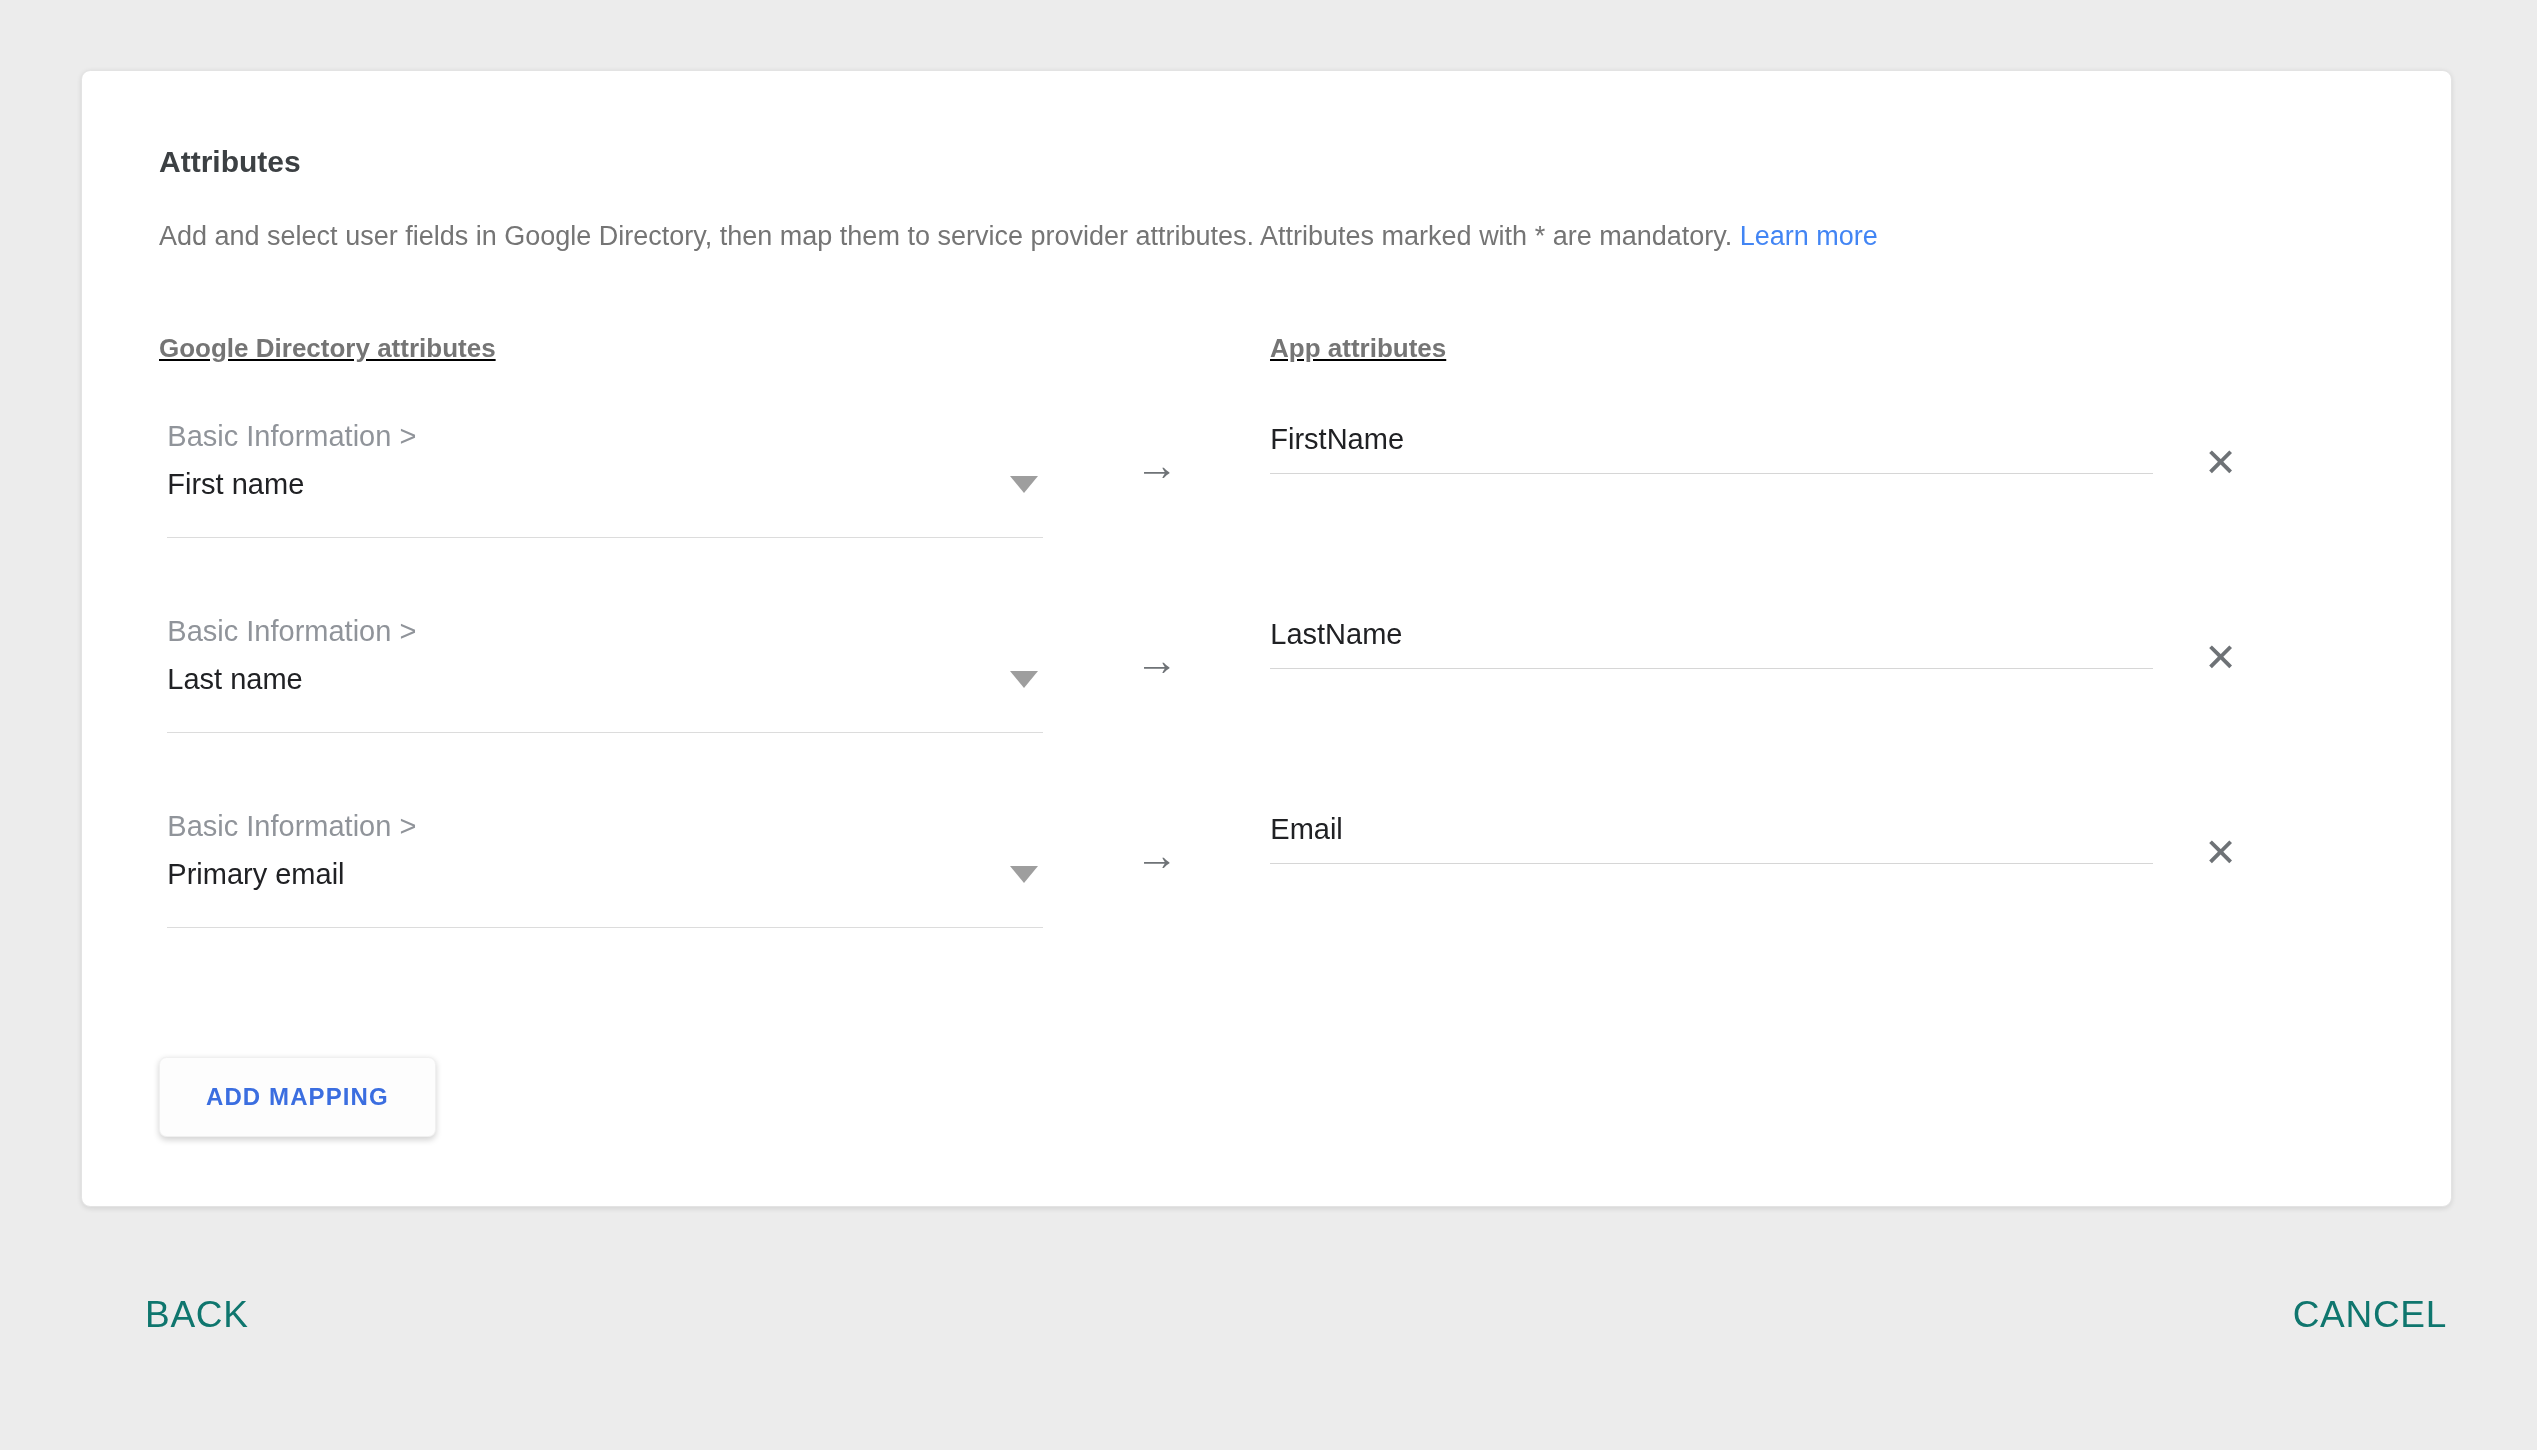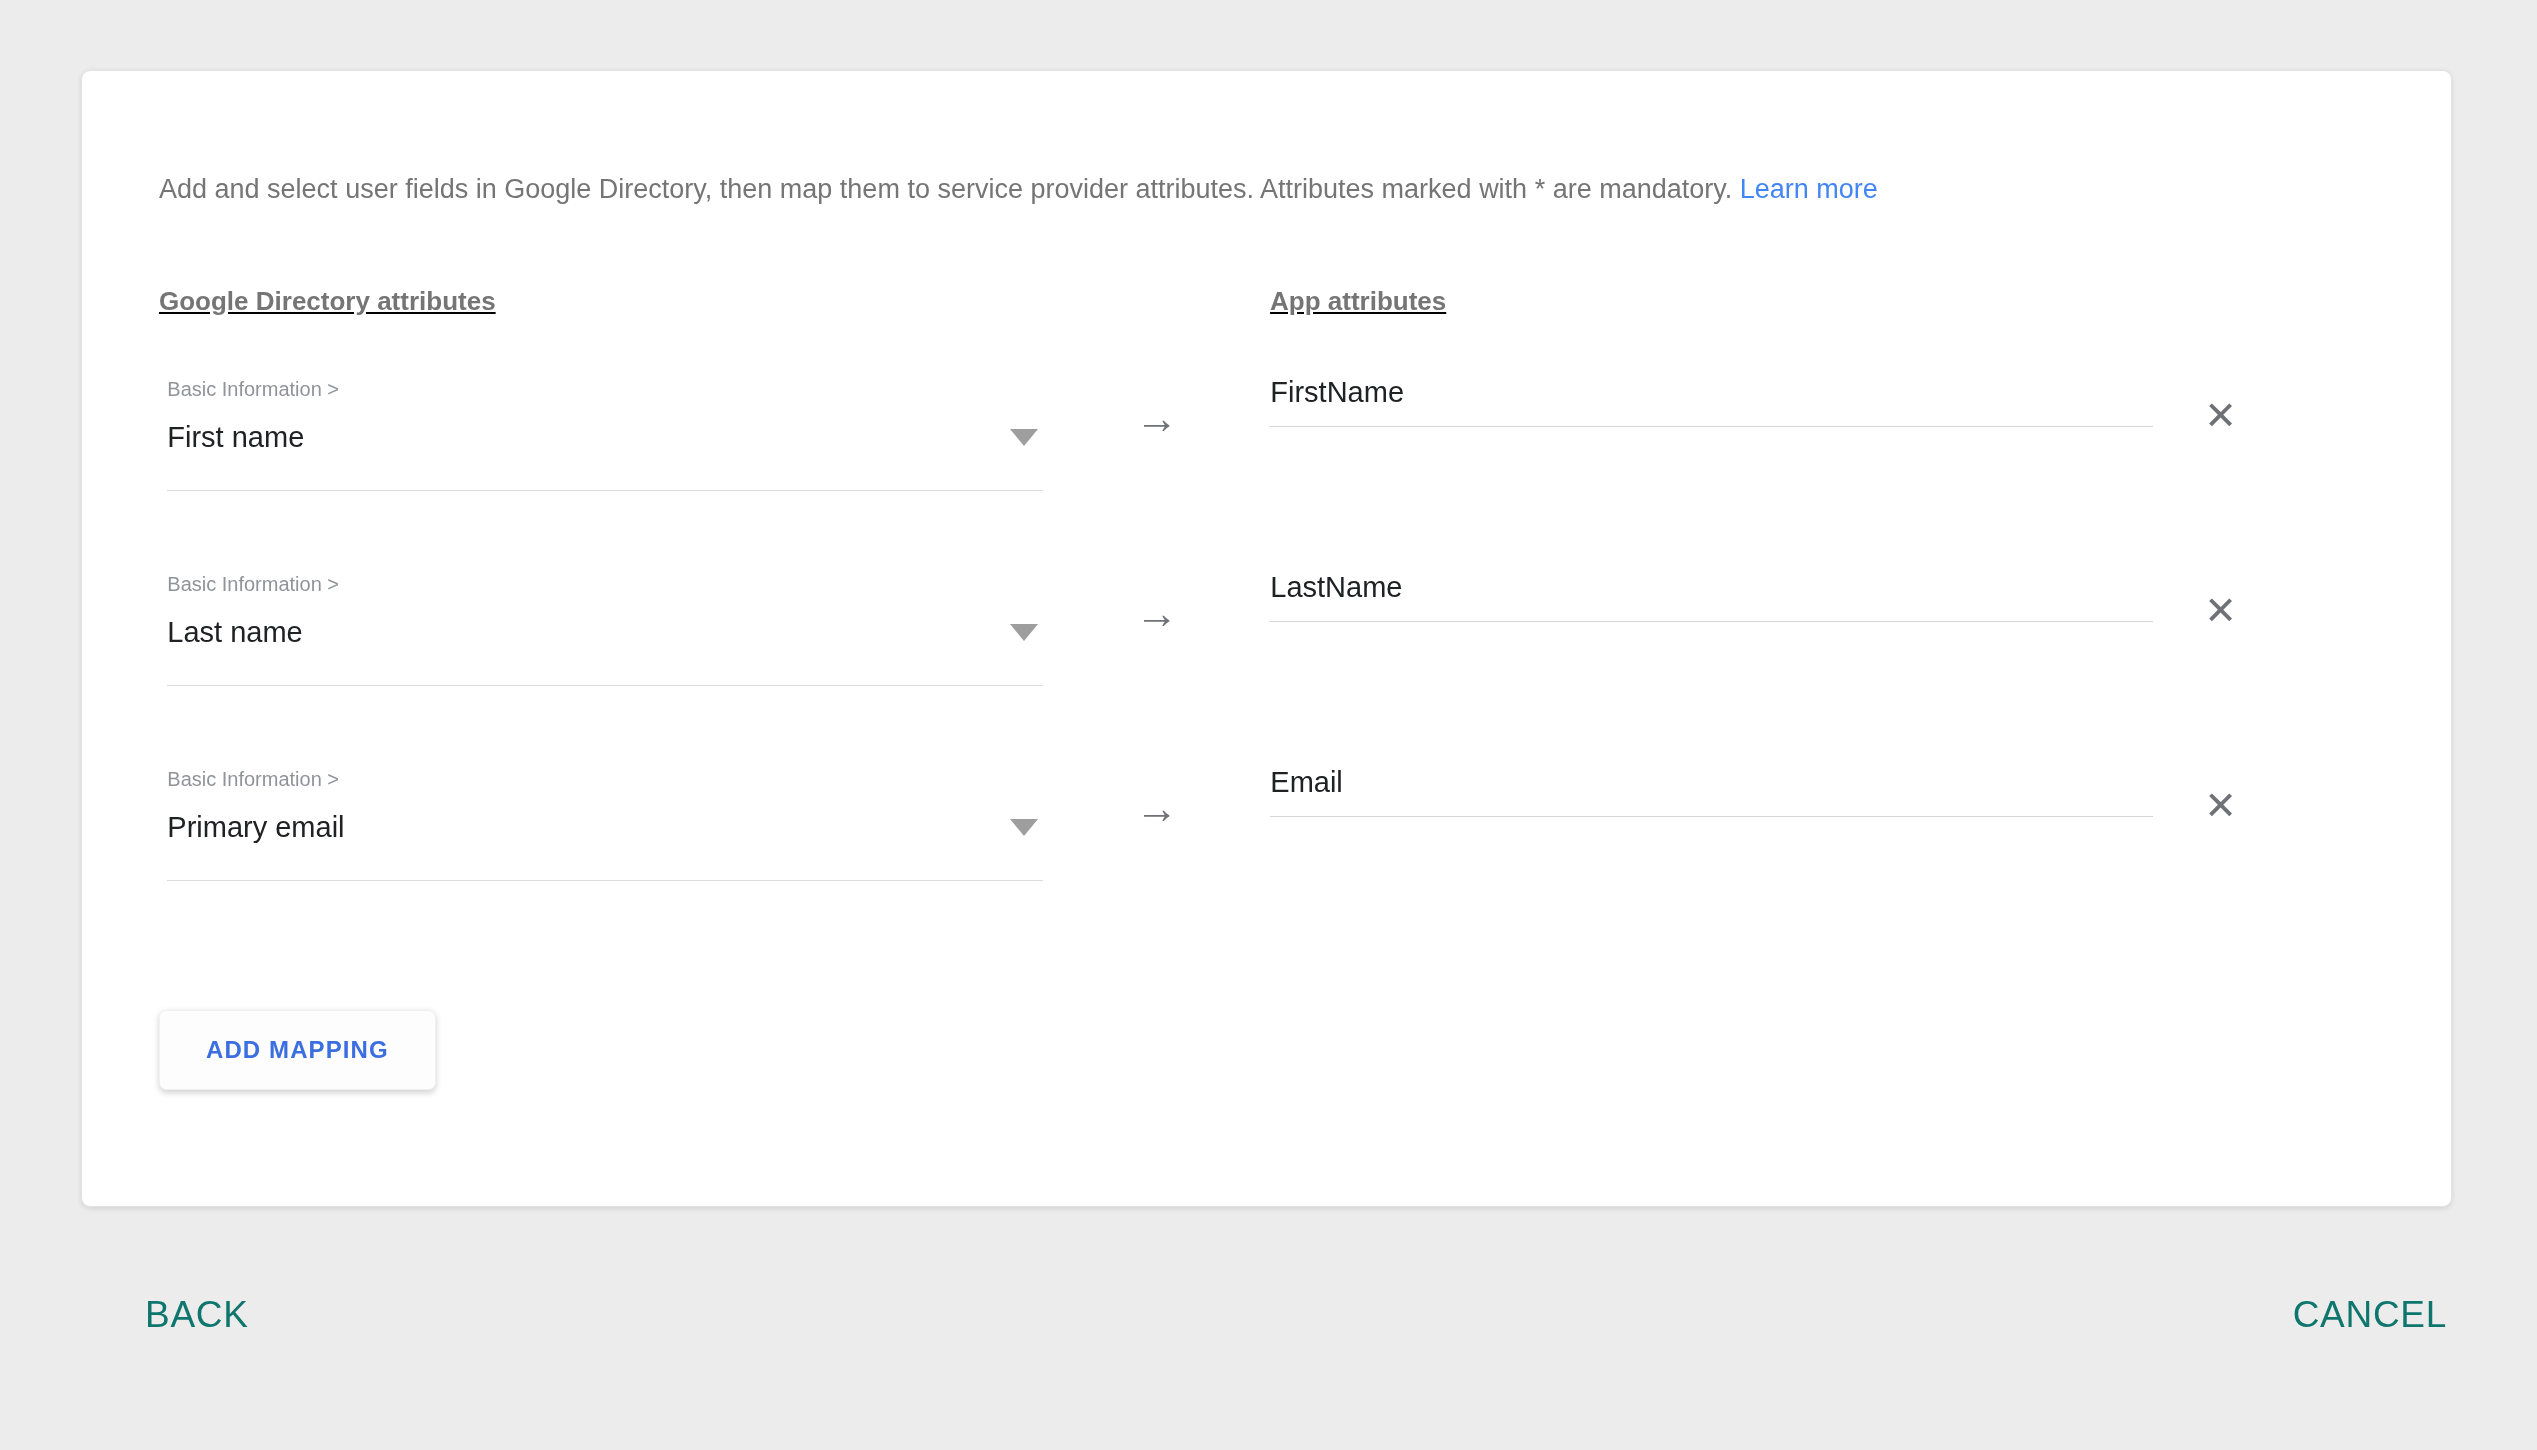--- a/index.html
+++ b/index.html
@@ -67,21 +67,21 @@
   .mapping-row + .mapping-row { margin-top: 78px; }
 
   .gd-field {
     width: 876px;
     margin-left: 8.3px;
     border-bottom: 1.8px solid #dcdcdc;
     padding-bottom: 33px;
     cursor: pointer;
   }
   .gd-label {
-    font-size: 20px;
+    font-size: 29px;
     line-height: 30px;
     color: #90949a;
   }
   .gd-value-row {
     display: flex;
     align-items: center;
     justify-content: space-between;
     margin-top: 14px;
   }
   .gd-value {
@@ -193,20 +193,21 @@
     letter-spacing: 0.9px;
     box-shadow: 0 2.8px 6.5px rgba(0,0,0,0.22);
     cursor: pointer;
   }
 </style>
 </head>
 <body>
 
 <div class="card">
 
+  <h1 class="card-title">Attributes</h1>
 
   <p class="card-desc"><span>Add and select user fields in Google Directory, then map them to service provider attributes. Attributes marked with * are mandatory.</span>
     <a class="learn-more">Learn more</a>
   </p>
 
   <div class="columns-header">
     <div class="col-header google">Google Directory attributes</div>
     <div class="col-header app">App attributes</div>
   </div>
 

